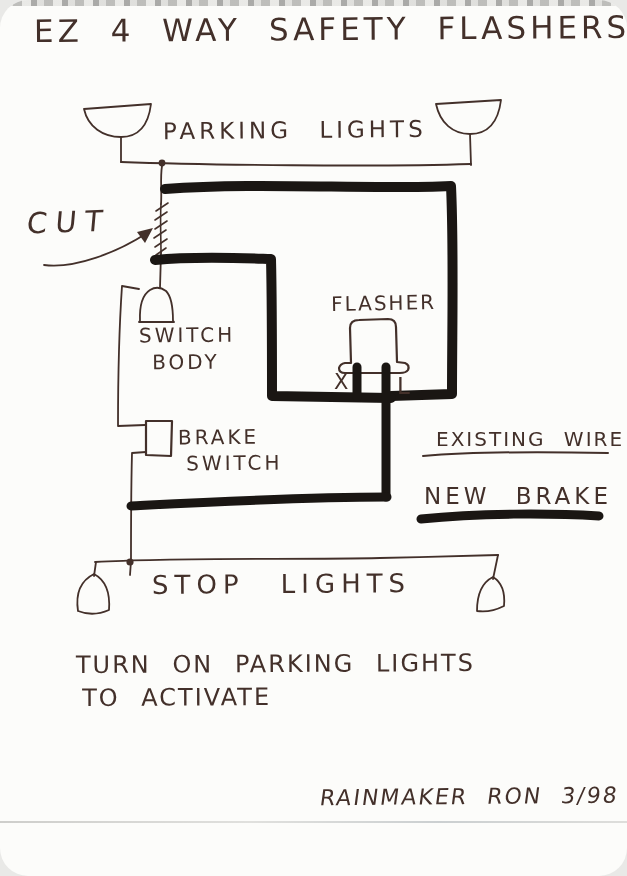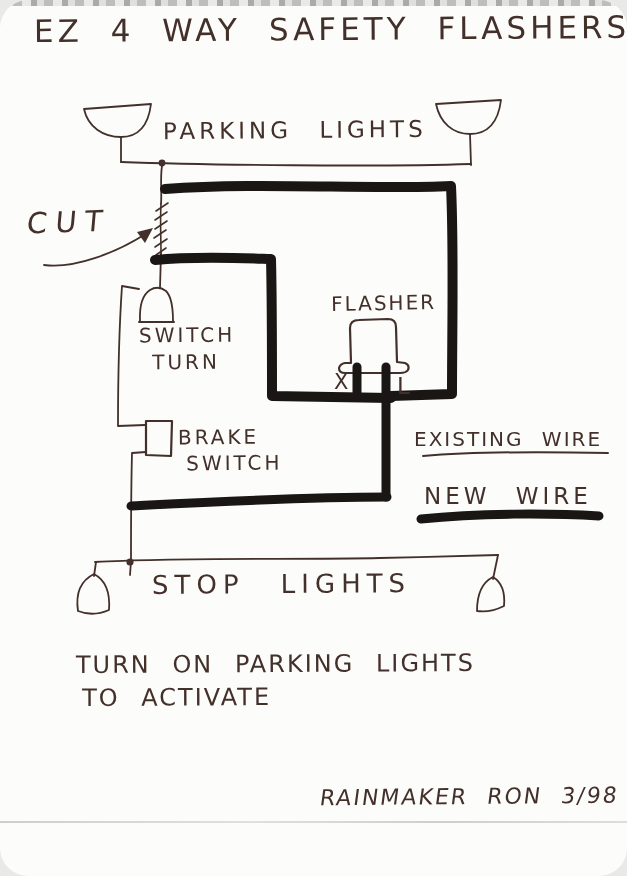--- a/index.html
+++ b/index.html
@@ -29,21 +29,21 @@
   .title{left:34px;top:12px;font-size:31px;letter-spacing:4px;word-spacing:14px;transform:rotate(-.4deg);}
   .parking{left:163px;top:118px;font-size:23px;letter-spacing:4px;word-spacing:16px;transform:rotate(-.5deg);}
   .cut{left:27px;top:207px;font-size:29px;letter-spacing:8px;transform:skewX(-7deg) rotate(-2deg);}
   .switchbody{left:139px;top:322px;font-size:20px;letter-spacing:3px;line-height:27px;transform:rotate(-.5deg);}
   .switchbody .l2{padding-left:13px;}
   .flasher{left:331px;top:292px;font-size:20px;letter-spacing:2px;transform:rotate(-1deg);}
   .termx{left:334px;top:371px;font-size:21px;}
   .terml{left:397px;top:374px;font-size:23px;}
   .brake{left:178px;top:424px;font-size:20px;letter-spacing:3px;line-height:26px;transform:rotate(-.6deg);}
   .brake .l2{padding-left:8px;}
-  .existing{left:414px;top:428px;font-size:20px;letter-spacing:2px;word-spacing:10px;}
+  .existing{left:436px;top:428px;font-size:20px;letter-spacing:2px;word-spacing:10px;}
   .newwire{left:424px;top:484px;font-size:23px;letter-spacing:4px;word-spacing:14px;}
   .stop{left:152px;top:570px;font-size:26px;letter-spacing:6px;word-spacing:22px;transform:rotate(-.4deg);}
   .note{left:76px;top:648px;font-size:24px;letter-spacing:2px;word-spacing:12px;line-height:33px;transform:rotate(-.3deg);}
   .note .l2{padding-left:6px;}
   .sig{left:320px;top:785px;font-size:22px;letter-spacing:2px;word-spacing:10px;transform:skewX(-8deg) rotate(-.5deg);}
 </style>
 </head>
 <body>
 
 <div class="page">
@@ -118,34 +118,34 @@
   </svg>
 
   <div class="hand title">EZ 4 WAY SAFETY FLASHERS</div>
 
   <div class="hand parking">PARKING LIGHTS</div>
 
   <div class="hand cut">CUT</div>
 
   <div class="hand switchbody">
     <div>SWITCH</div>
-    <div class="l2">TURN</div>
+    <div class="l2">BODY</div>
   </div>
 
   <div class="hand flasher">FLASHER</div>
   <div class="hand termx">X</div>
   <div class="hand terml">L</div>
 
   <div class="hand brake">
     <div>BRAKE</div>
     <div class="l2">SWITCH</div>
   </div>
 
   <div class="hand existing">EXISTING WIRE</div>
-  <div class="hand newwire">NEW WIRE</div>
+  <div class="hand newwire">NEW BRAKE</div>
 
   <div class="hand stop">STOP LIGHTS</div>
 
   <div class="hand note">
     <div>TURN ON PARKING LIGHTS</div>
     <div class="l2">TO ACTIVATE</div>
   </div>
 
   <div class="hand sig">RAINMAKER RON 3/98</div>
 

